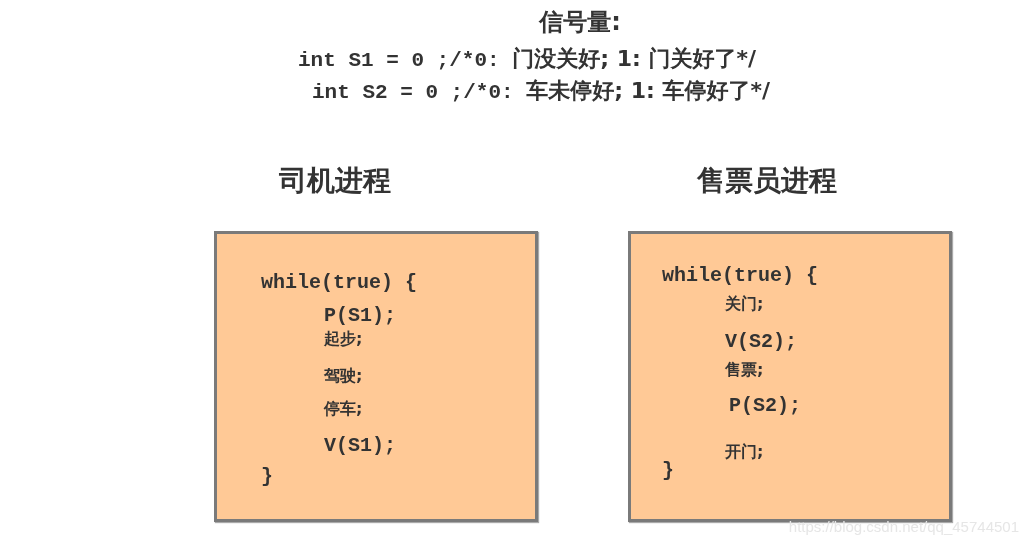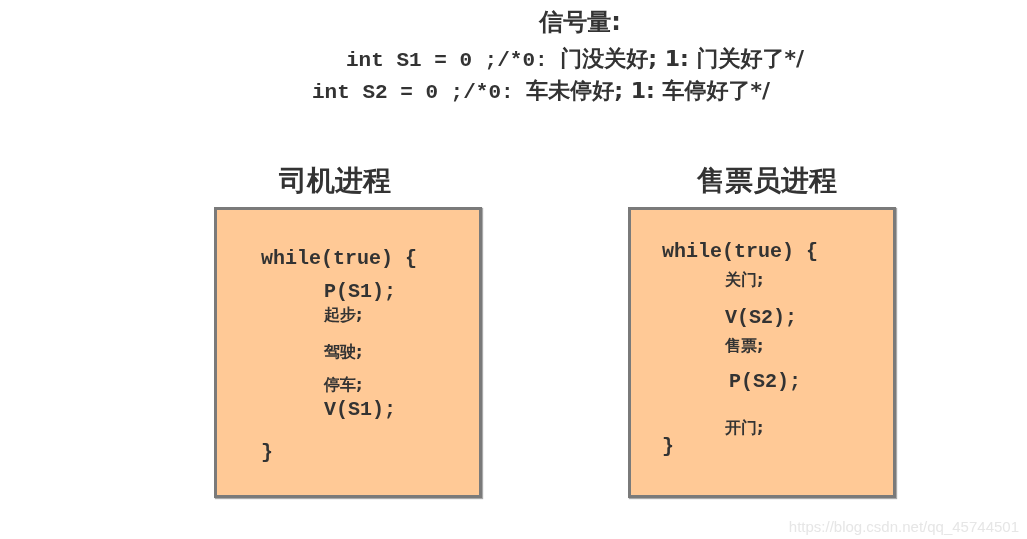--- a/index.html
+++ b/index.html
@@ -1,41 +1,41 @@
 <!DOCTYPE html>
 <html><head>
 <meta charset="utf-8">
 <style>
   html, body { margin:0; padding:0; background:#ffffff; }
   body { width:1027px; height:539px; position:relative; overflow:hidden; font-family:"DejaVu Sans", sans-serif; color:#333; }
   .title { position:absolute; left:0; width:1160px; top:6px; text-align:center; font-weight:bold; font-size:24px; color:#333; }
   .decl { position:absolute; font-family:"Liberation Mono", monospace; font-weight:bold; font-size:21px; color:#333; white-space:pre; }
   .decl .cn { font-family:"DejaVu Sans", sans-serif; font-size:22px; }
   .proc-title { position:absolute; font-weight:bold; font-size:28px; color:#333; }
-  .box { position:absolute; width:268px; height:291px; background:#FFC996; border:3px solid #7a7a7a; box-sizing:border-box; box-shadow:1px 1px 1px #aaa; }
+  .box { position:absolute; width:324px; height:291px; background:#FFC996; border:3px solid #7a7a7a; box-sizing:border-box; box-shadow:1px 1px 1px #aaa;margin-top:24px; }
   .line { position:absolute; font-family:"Liberation Mono", monospace; font-weight:bold; font-size:20px; color:#333; white-space:pre; }
   .line.cn { font-family:"DejaVu Sans", sans-serif; font-size:16px; }
   .wm { position:absolute; right:8px; top:518px; font-size:15px; color:#e6e6e6; font-family:"Liberation Sans", sans-serif; }
 </style>
 </head>
 <body>
 
 <div class="title" style="left:0;width:1160px;">信号量:</div>
 
-<div class="decl" style="left:298px; top:44px;margin-left:48px;"><span>int S1 = 0 ;/*0: </span><span class="cn">门没关好; 1: 门关好了*/</span></div>
+<div class="decl" style="left:298px; top:44px;"><span>int S1 = 0 ;/*0: </span><span class="cn">门没关好; 1: 门关好了*/</span></div>
 <div class="decl" style="left:312px; top:76px;"><span>int S2 = 0 ;/*0: </span><span class="cn">车未停好; 1: 车停好了*/</span></div>
 
 <div class="proc-title" style="left:279px; top:162px;">司机进程</div>
 <div class="box" style="left:214px; top:207px;">
   <div class="line" style="left:44px; top:37px;">while(true) {</div>
   <div class="line" style="left:107px; top:70px;">P(S1);</div>
   <div class="line cn" style="left:107px; top:95px;text-align:center;">起步;</div>
   <div class="line cn" style="left:107px; top:132px;">驾驶;</div>
   <div class="line cn" style="left:107px; top:165px;">停车;</div>
-  <div class="line" style="left:107px; top:188px;">V(S1);</div>
+  <div class="line" style="left:107px; top:200px;">V(S1);</div>
   <div class="line" style="left:44px; top:231px;">}</div>
 </div>
 
 <div class="proc-title" style="left:697px; top:162px;">售票员进程</div>
 <div class="box" style="left:628px; top:207px;">
   <div class="line" style="left:31px; top:30px;">while(true) {</div>
   <div class="line cn" style="left:94px; top:60px;">关门;</div>
   <div class="line" style="left:94px; top:96px;">V(S2);</div>
   <div class="line cn" style="left:94px; top:126px;">售票;</div>
   <div class="line" style="left:98px; top:160px;text-align:center;">P(S2);</div>

